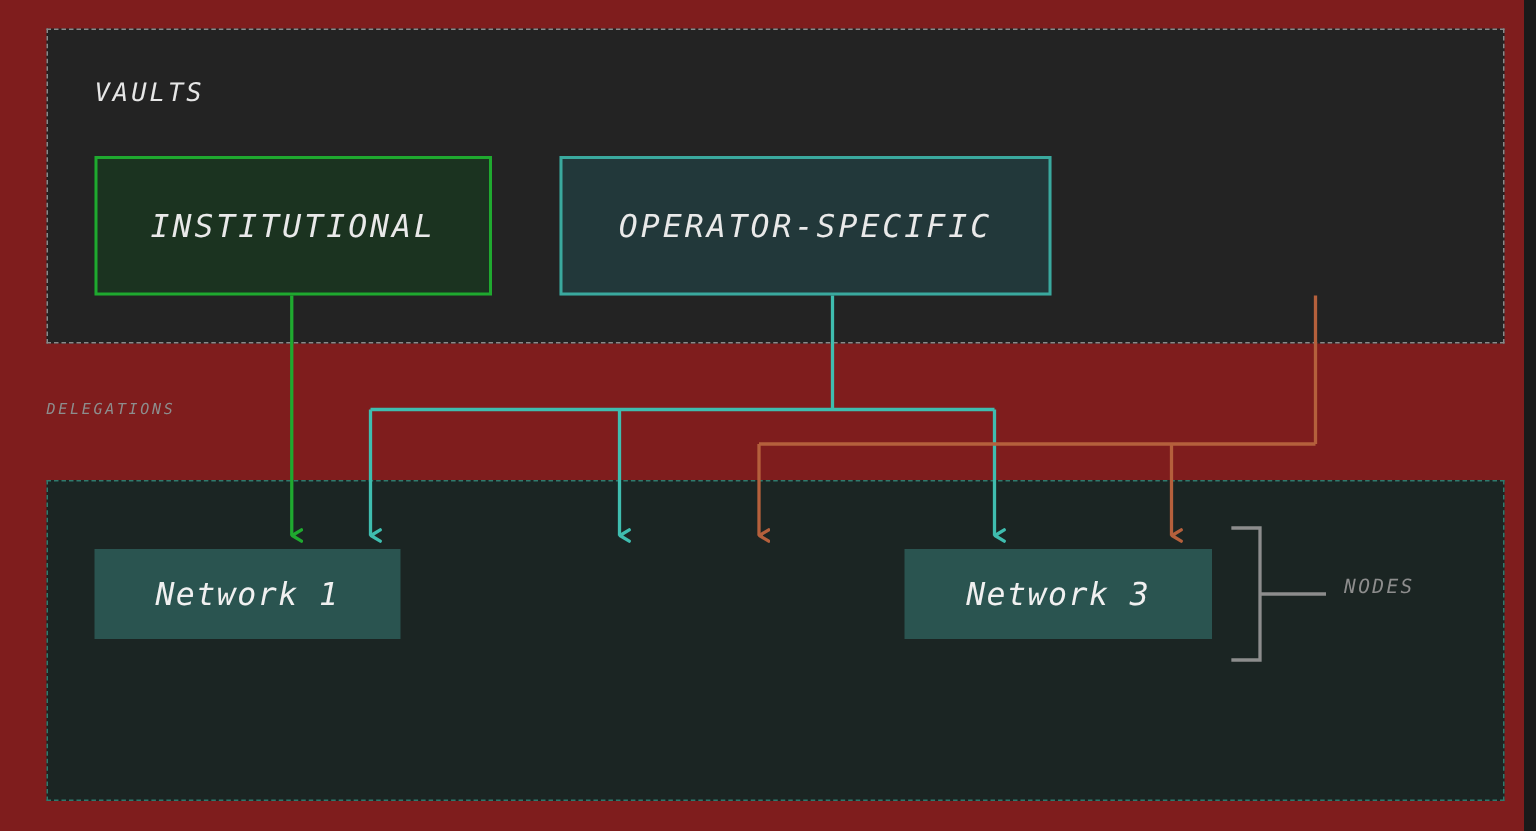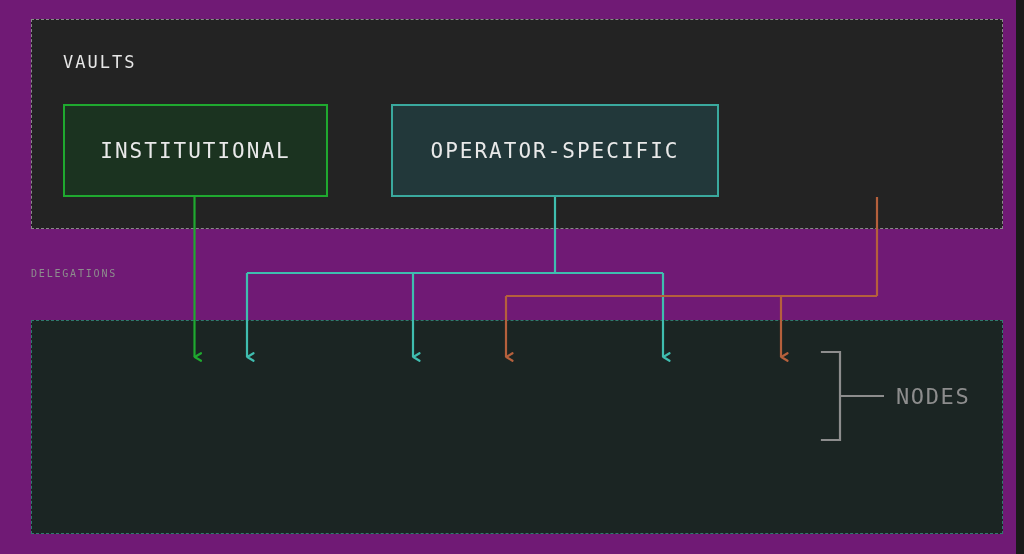--- a/index.html
+++ b/index.html
@@ -4,23 +4,24 @@
 <style>
   html, body {
     margin: 0;
     padding: 0;
     background: #1a1a1a;
   }
   #stage {
     position: relative;
     width: 1016px;
     height: 554px;
-    background: #701a75;
+    background: #7f1d1d;
     overflow: hidden;
     font-family: "DejaVu Sans Mono", monospace;
+    font-style: italic;
   }
 
   
   .panel {
     position: absolute;
     box-sizing: border-box;
   }
   #vaults-panel {
     left: 31px; top: 19px;
     width: 972px; height: 210px;
@@ -67,21 +68,21 @@
     letter-spacing: 2.0px;
     white-space: nowrap;
     text-align: center;
   }
   #vault-institutional {
     left: 63px; top: 104px; width: 265px; height: 93px;
     border-color: #1fa92f;
     background: #1b3320;
   }
   #vault-operator-specific {
-    left: 391px; top: 104px; width: 328px; height: 93px;
+    left: 373px; top: 104px; width: 328px; height: 93px;
     border-color: #3aa99e;
     background: #22383a;
   }
   #vault-lrt {
     left: 791px; top: 104px; width: 175px; height: 93px;
     border-color: #c0714a;
     background: #382b25;
   }
 
   
@@ -101,21 +102,21 @@
   #network-1 { left: 63px;  top: 366px; width: 204px; height: 60px; }
   #network-2 { left: 311px; top: 366px; width: 204px; height: 60px; }
   #network-3 { left: 603px; top: 366px; width: 205px; height: 60px; }
 
   
   #nodes-label {
     position: absolute;
     left: 896px; top: 384px;
     color: #8d8d8d;
     font-family: "DejaVu Sans Mono", monospace;
-    font-size: 22px;
+    font-size: 13px;
     letter-spacing: 1.6px;
     white-space: nowrap;
   }
 
   
   #connectors {
     position: absolute;
     left: 0; top: 0;
     width: 1024px; height: 554px;
     pointer-events: none;
@@ -135,22 +136,28 @@
 
   <div id="vault-operator-specific" class="vault-box">
     <span>OPERATOR-SPECIFIC</span>
   </div>
 
 
   <div id="delegations-caption" class="panel-caption">DELEGATIONS</div>
 
   <div id="infra-panel" class="panel"></div>
 
+  <div id="network-1" class="network-box">
+    <span>Network 1</span>
+  </div>
 
 
+  <div id="network-3" class="network-box">
+    <span>Network 3</span>
+  </div>
 
   <div id="nodes-label">NODES</div>
 
   <svg id="connectors" viewBox="0 0 1024 554">
     <defs>
       <marker id="arrow-green" markerWidth="10" markerHeight="10" refX="5" refY="7.5" orient="auto" markerUnits="userSpaceOnUse">
         <path d="M 1.2 1 L 5 7.2 L 8.8 1" fill="none" stroke="#1fa92f" stroke-width="2.2" stroke-linecap="round" stroke-linejoin="round"></path>
       </marker>
       <marker id="arrow-teal" markerWidth="10" markerHeight="10" refX="5" refY="7.5" orient="auto" markerUnits="userSpaceOnUse">
         <path d="M 1.2 1 L 5 7.2 L 8.8 1" fill="none" stroke="#3fbdaf" stroke-width="2.2" stroke-linecap="round" stroke-linejoin="round"></path>

